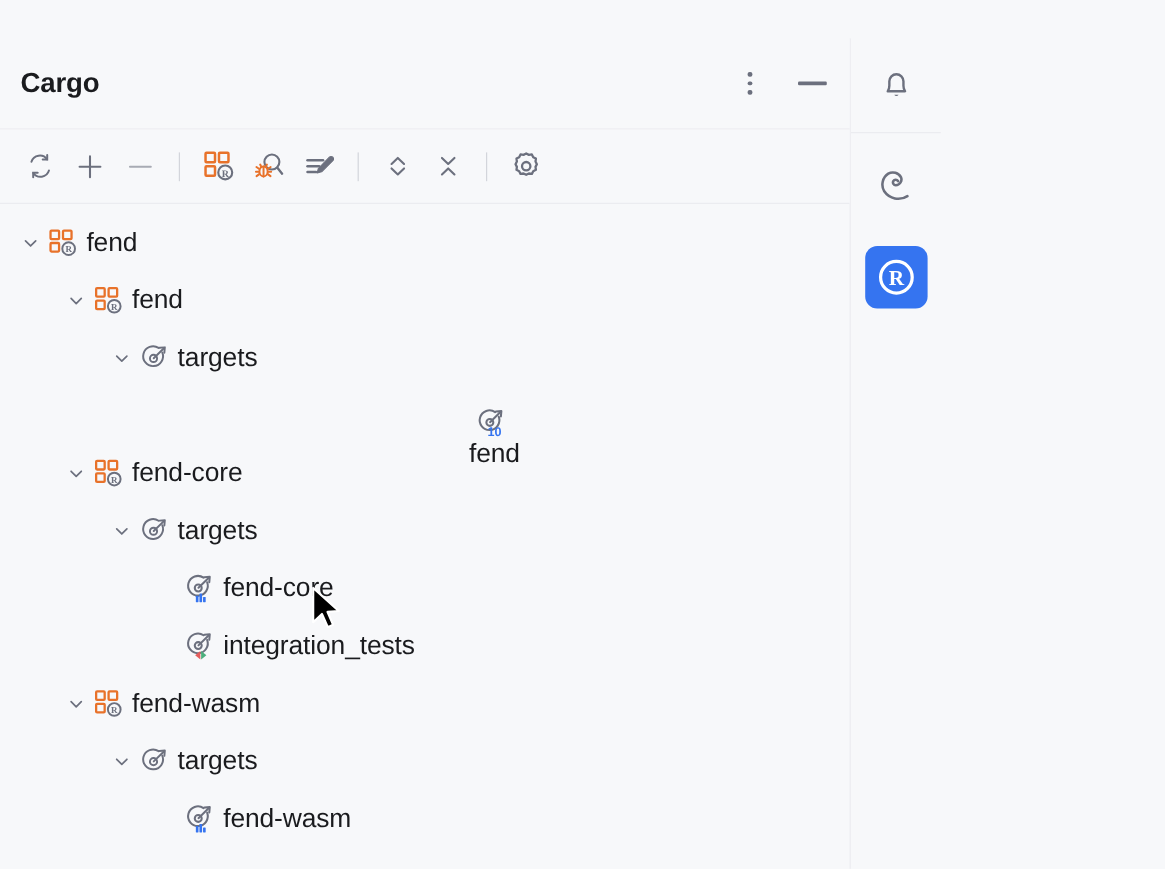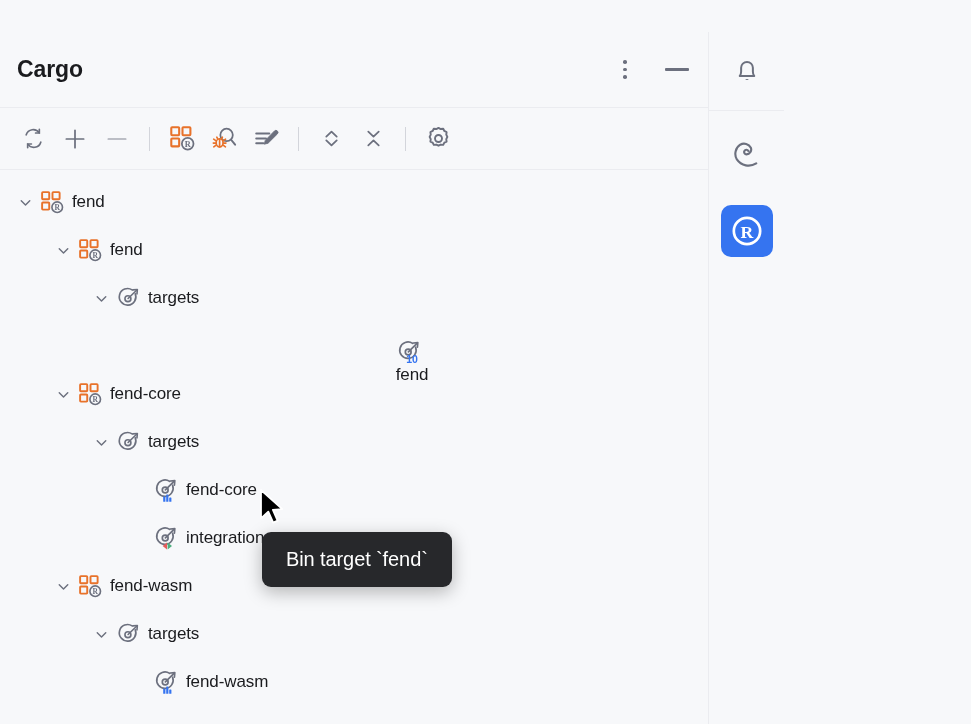--- a/index.html
+++ b/index.html
@@ -75,21 +75,21 @@
     width: 26px; min-width: 26px; height: 26px;
     display: flex; align-items: center; justify-content: center;
   }
   .chev.empty { visibility: hidden; }
   .node-icon {
     width: 28px; min-width: 28px; height: 26px;
     display: flex; align-items: center; justify-content: center;
     margin-right: 6px;
   }
   .node-label {
-    font-size: 17px; color: #1a1b1e; letter-spacing: -0.1px;
+    font-size: 22px; color: #1a1b1e; letter-spacing: -0.1px;
   }
 
   
   .tooltip {
     position: absolute;
     left: 262px; top: 362px;
     background: #27282b;
     color: #ffffff;
     border-radius: 9px;
     padding: 16px 24px;
@@ -422,21 +422,20 @@
         <rect x="10.2" y="19.4" width="2.2" height="5.4" rx="0.4"></rect>
         <rect x="13.2" y="17.6" width="2.2" height="7.2" rx="0.4"></rect>
         <rect x="16.2" y="20.6" width="2.2" height="4.2" rx="0.4"></rect>
       </g>
     </svg>
             </span>
             <span class="node-label">fend-wasm</span>
           </div>
         </div>
 
-      <div class="tooltip">Bin target `fend`</div>
 
       <svg class="cursor" width="28" height="40" viewBox="0 0 28 40">
         <path d="M3 2 L3 30.5 L10.3 23.6 L15.2 34.6 L19.6 32.6 L14.9 21.9 L24.3 21.2 Z" fill="#000000" stroke="#ffffff" stroke-width="1.8" stroke-linejoin="round"></path>
       </svg>
     </div>
   </div>
 
   <div class="right-rail">
 
     <div class="rail-btn">

